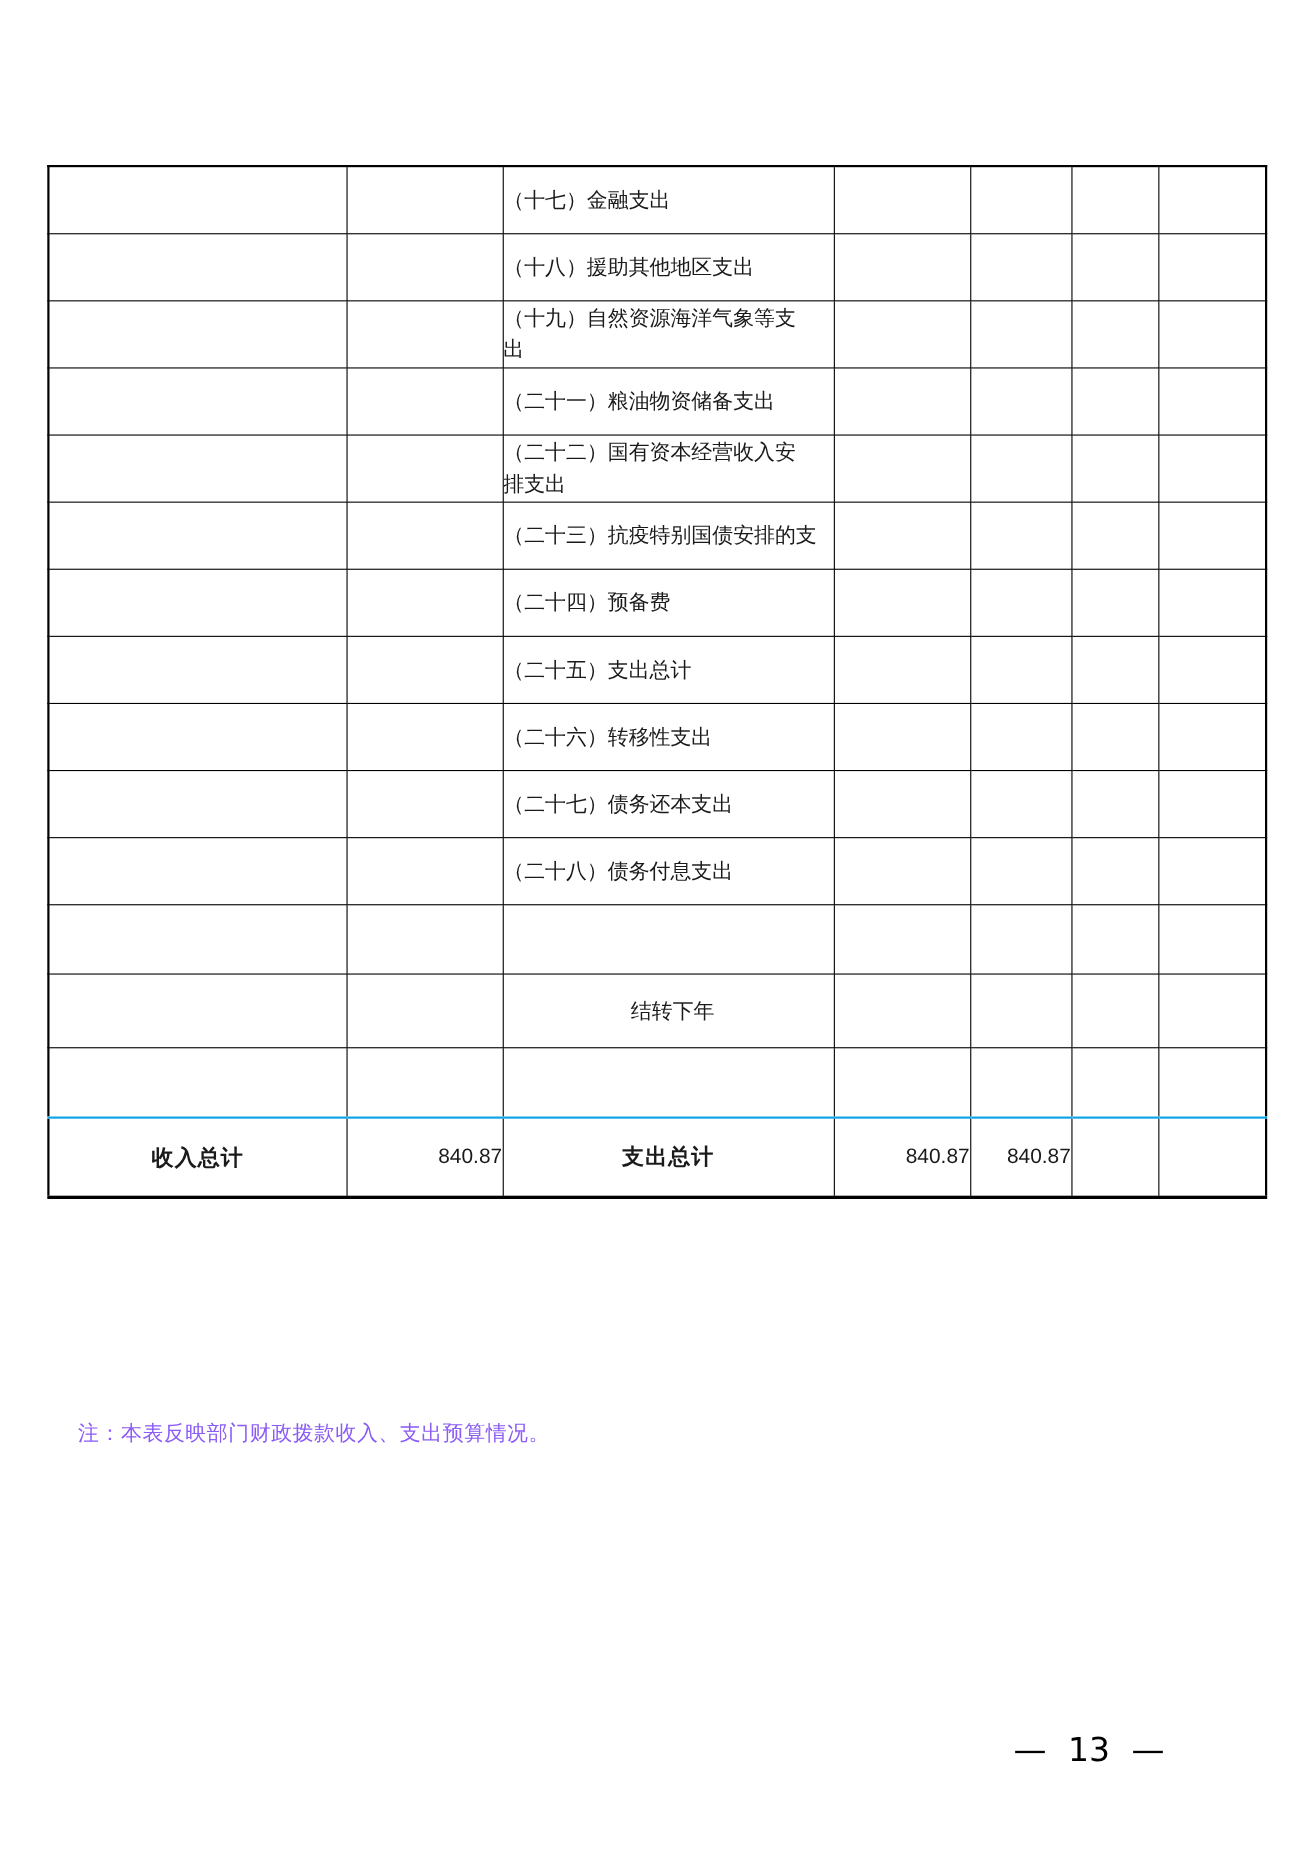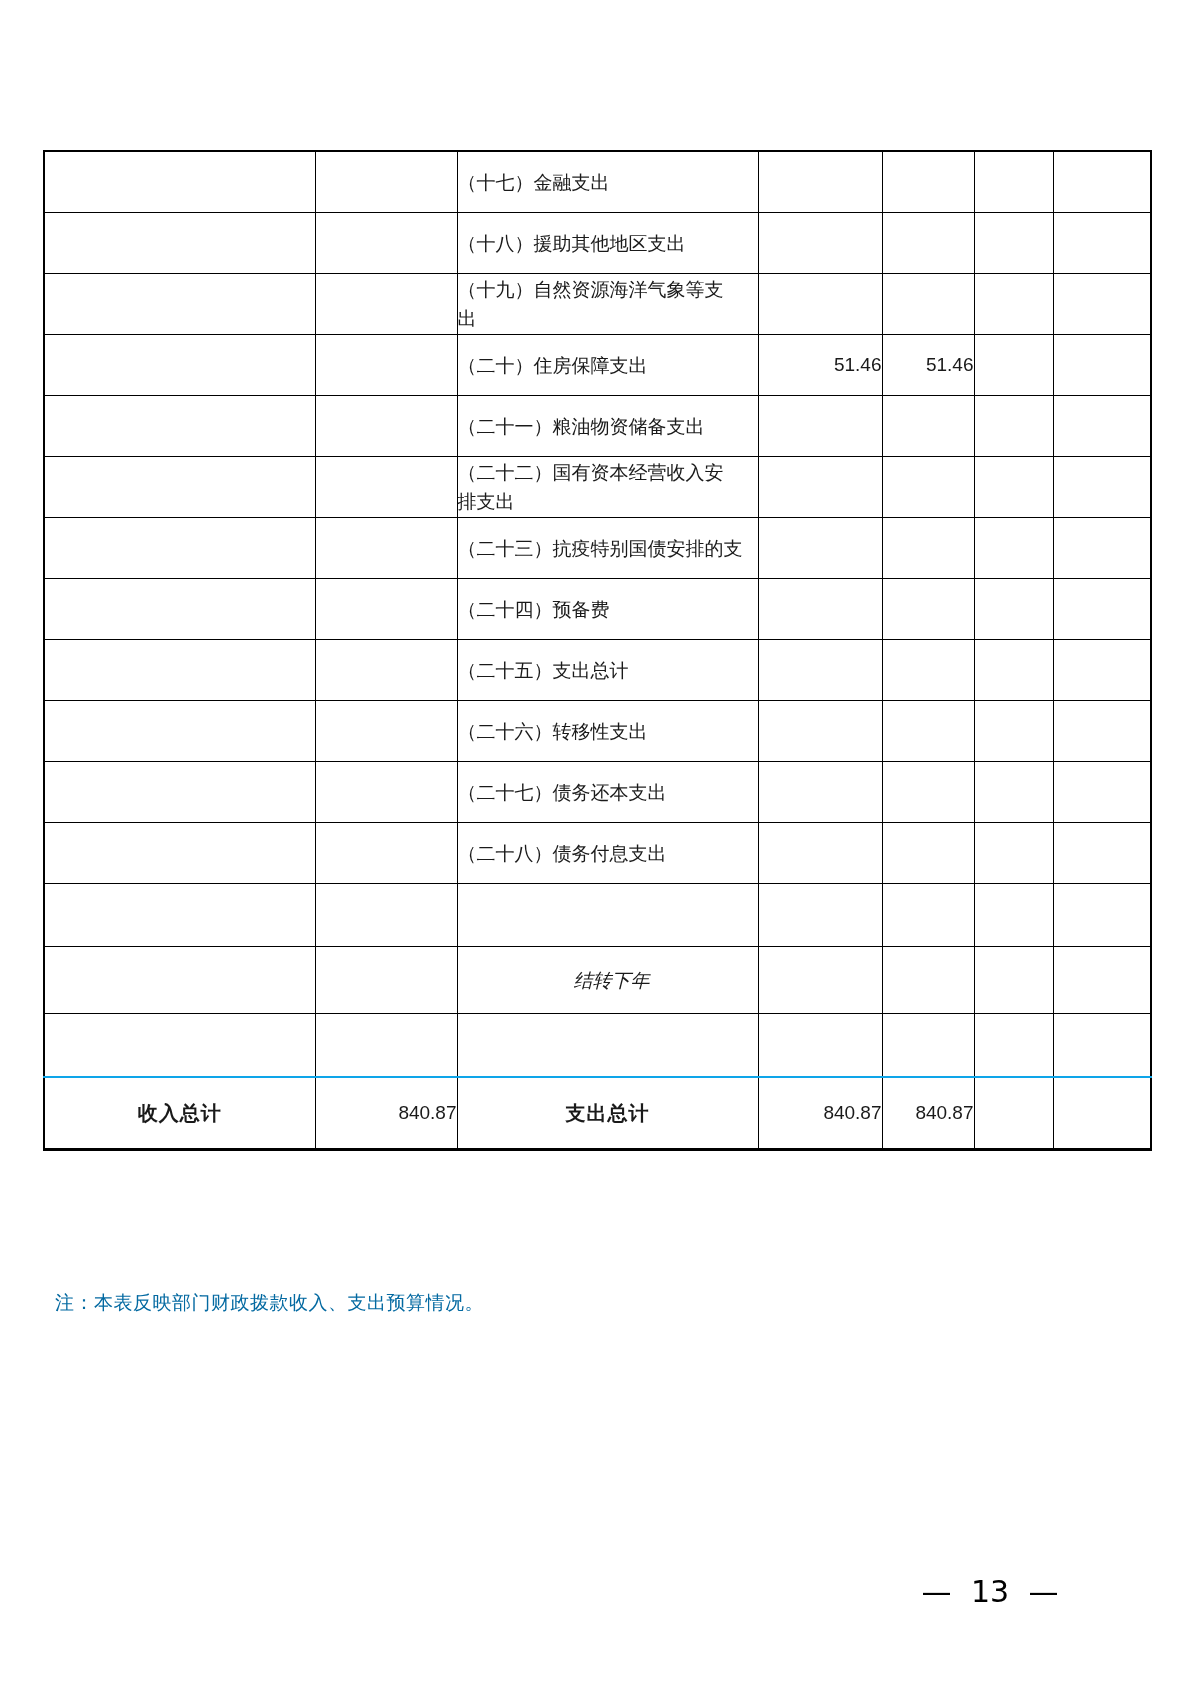--- a/index.html
+++ b/index.html
@@ -46,39 +46,39 @@
   }
   td.col3 {
     text-align: left;
     padding: 3px 8px 3px 10px;
     white-space: pre-line;
     line-height: 29px;
   }
   
   tr.item td    { height: 60px; }
   tr.empty td   { height: 62px; }
-  tr.carryover td { height: 66px; font-style: italic; }
+  tr.carryover td { height: 66px; }
   tr.total td   { height: 70px; border-top: 2px solid #0ea5e9; }
   
   tr.carryover td.col3 { text-align: center; padding-left: 8px; }
   tr.total td.col1,
   tr.total td.col3 {
     font-weight: bold;
     text-align: center;
     font-size: 20px;
     letter-spacing: 1px;
     white-space: nowrap;
   }
   .note {
     position: absolute;
-    left: 55px;
+    left: 71px;
     top: 1290px;
     font-size: 19px;
     letter-spacing: 0.5px;
-    color: #0369a1;
+    color: #8b5cf6;
   }
   .pagenum {
     position: absolute;
     left: 905px;
     top: 1574px;
     width: 170px;
     text-align: center;
     font-size: 30px;
     color: #000000;
     font-family: "DejaVu Sans", "Liberation Sans", sans-serif;
@@ -125,29 +125,20 @@
           <td class="col3">（十九）自然资源海洋气象等支
 出</td>
           <td class="col4"></td>
           <td class="col5"></td>
           <td class="col6"></td>
           <td class="col7"></td>
         </tr>
         <tr class="item">
           <td class="col1"></td>
           <td class="col2"></td>
-          <td class="col3">（二十）住房保障支出</td>
-          <td class="col4">51.46</td>
-          <td class="col5">51.46</td>
-          <td class="col6"></td>
-          <td class="col7"></td>
-        </tr>
-        <tr class="item">
-          <td class="col1"></td>
-          <td class="col2"></td>
           <td class="col3">（二十一）粮油物资储备支出</td>
           <td class="col4"></td>
           <td class="col5"></td>
           <td class="col6"></td>
           <td class="col7"></td>
         </tr>
         <tr class="item">
           <td class="col1"></td>
           <td class="col2"></td>
           <td class="col3">（二十二）国有资本经营收入安

